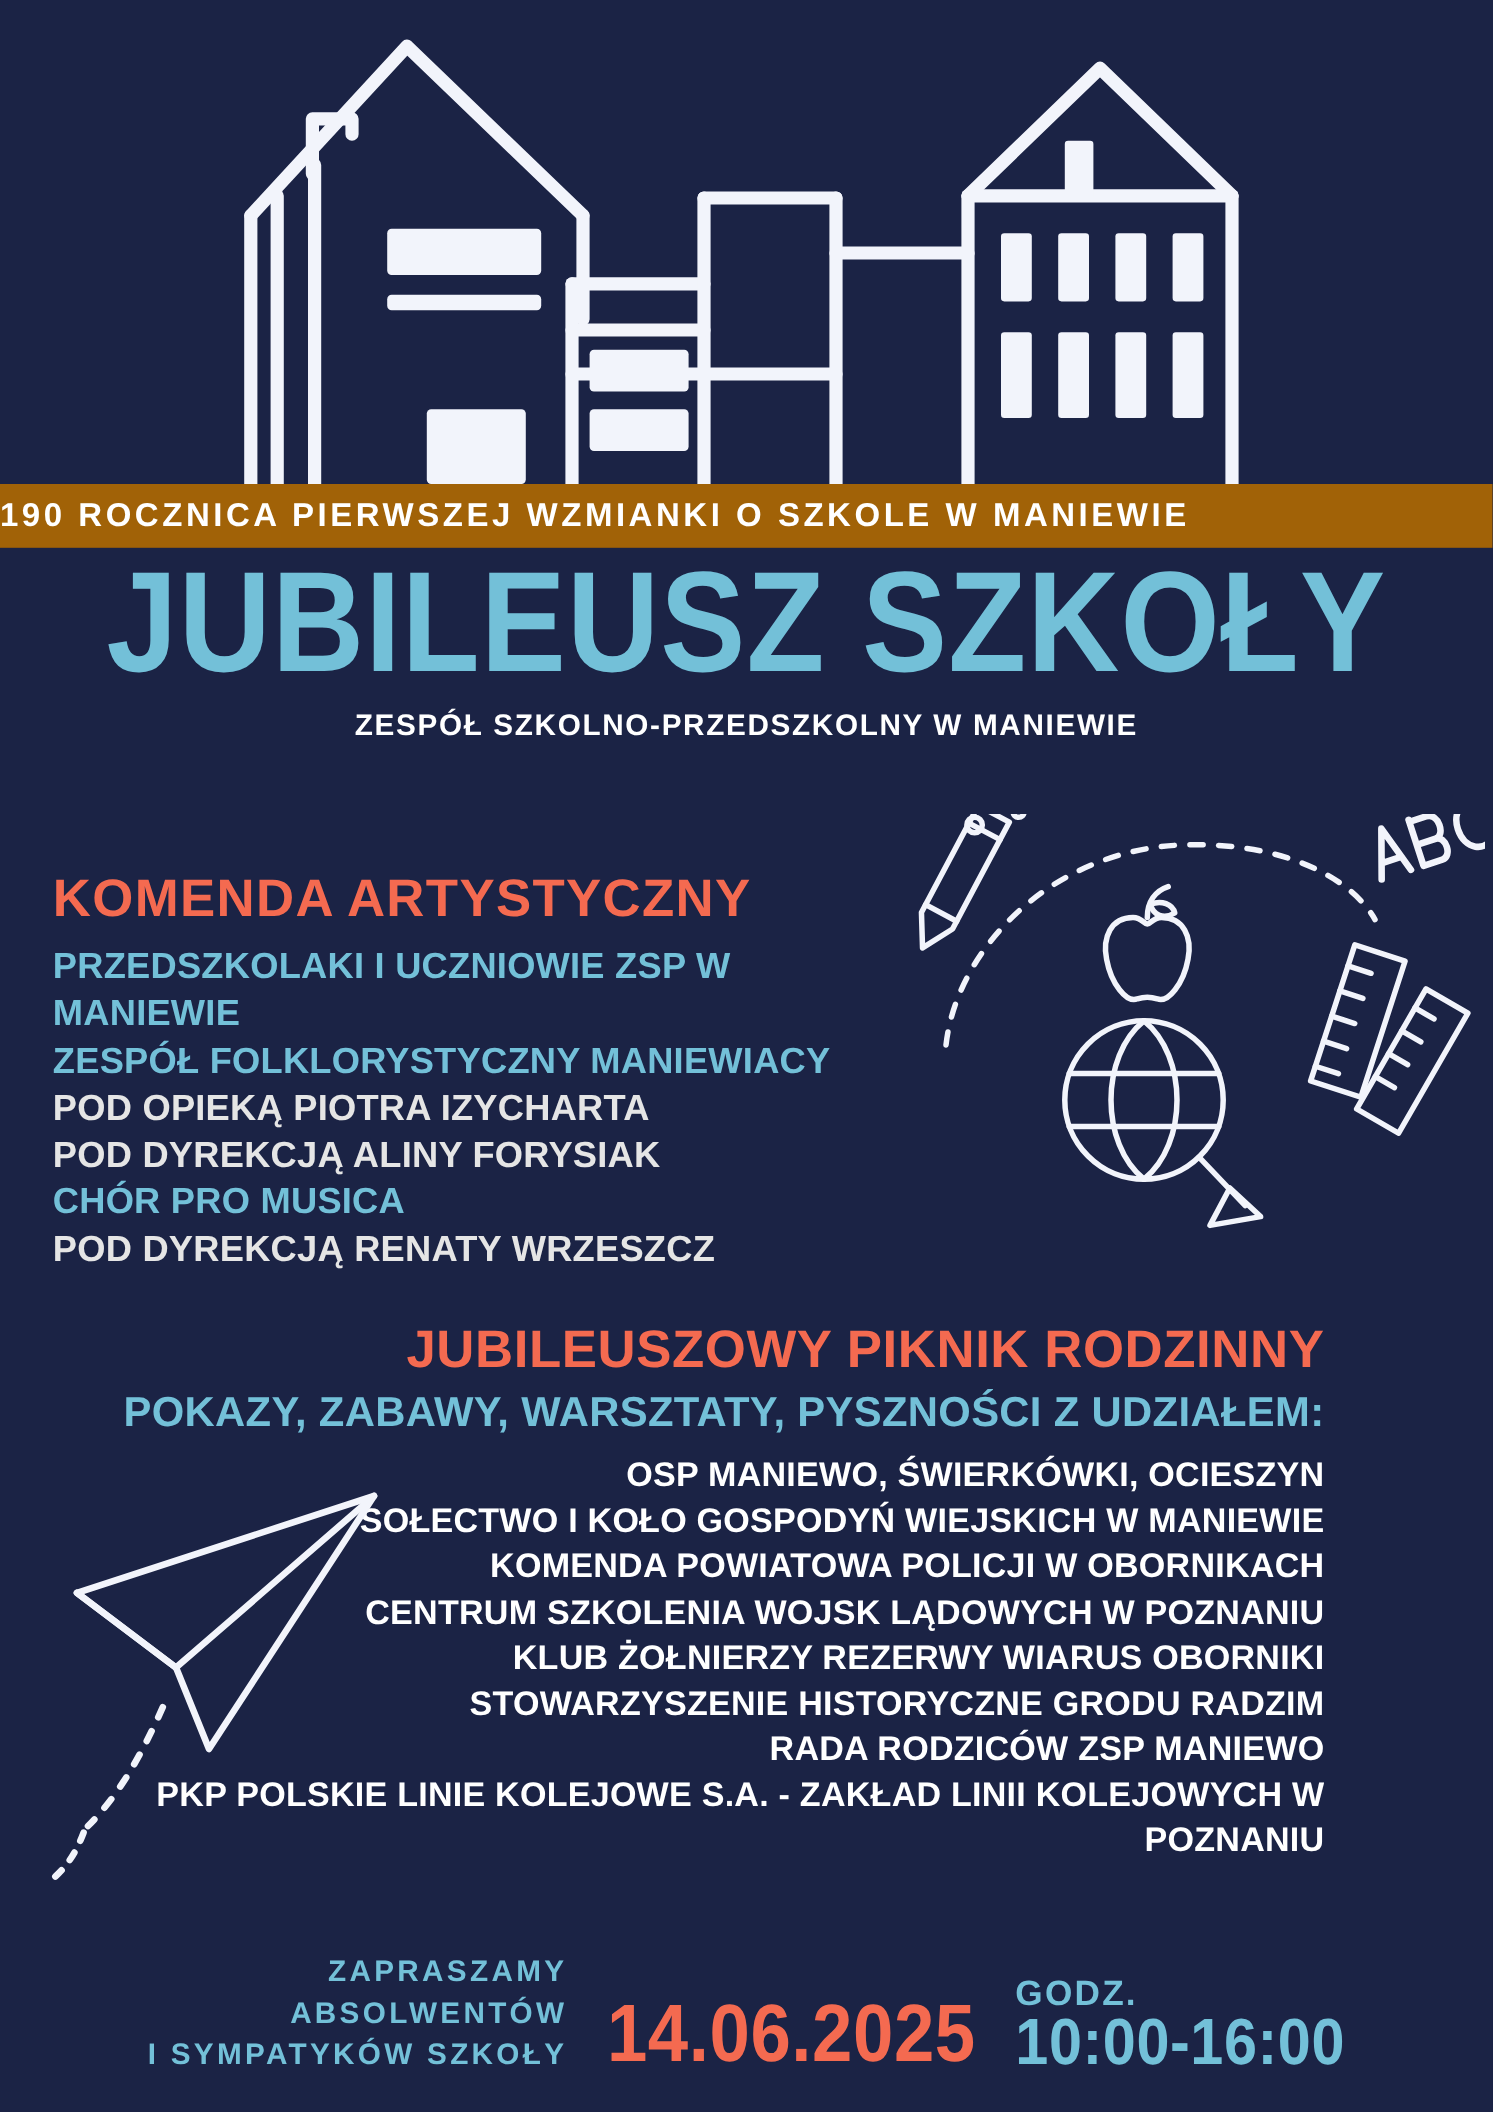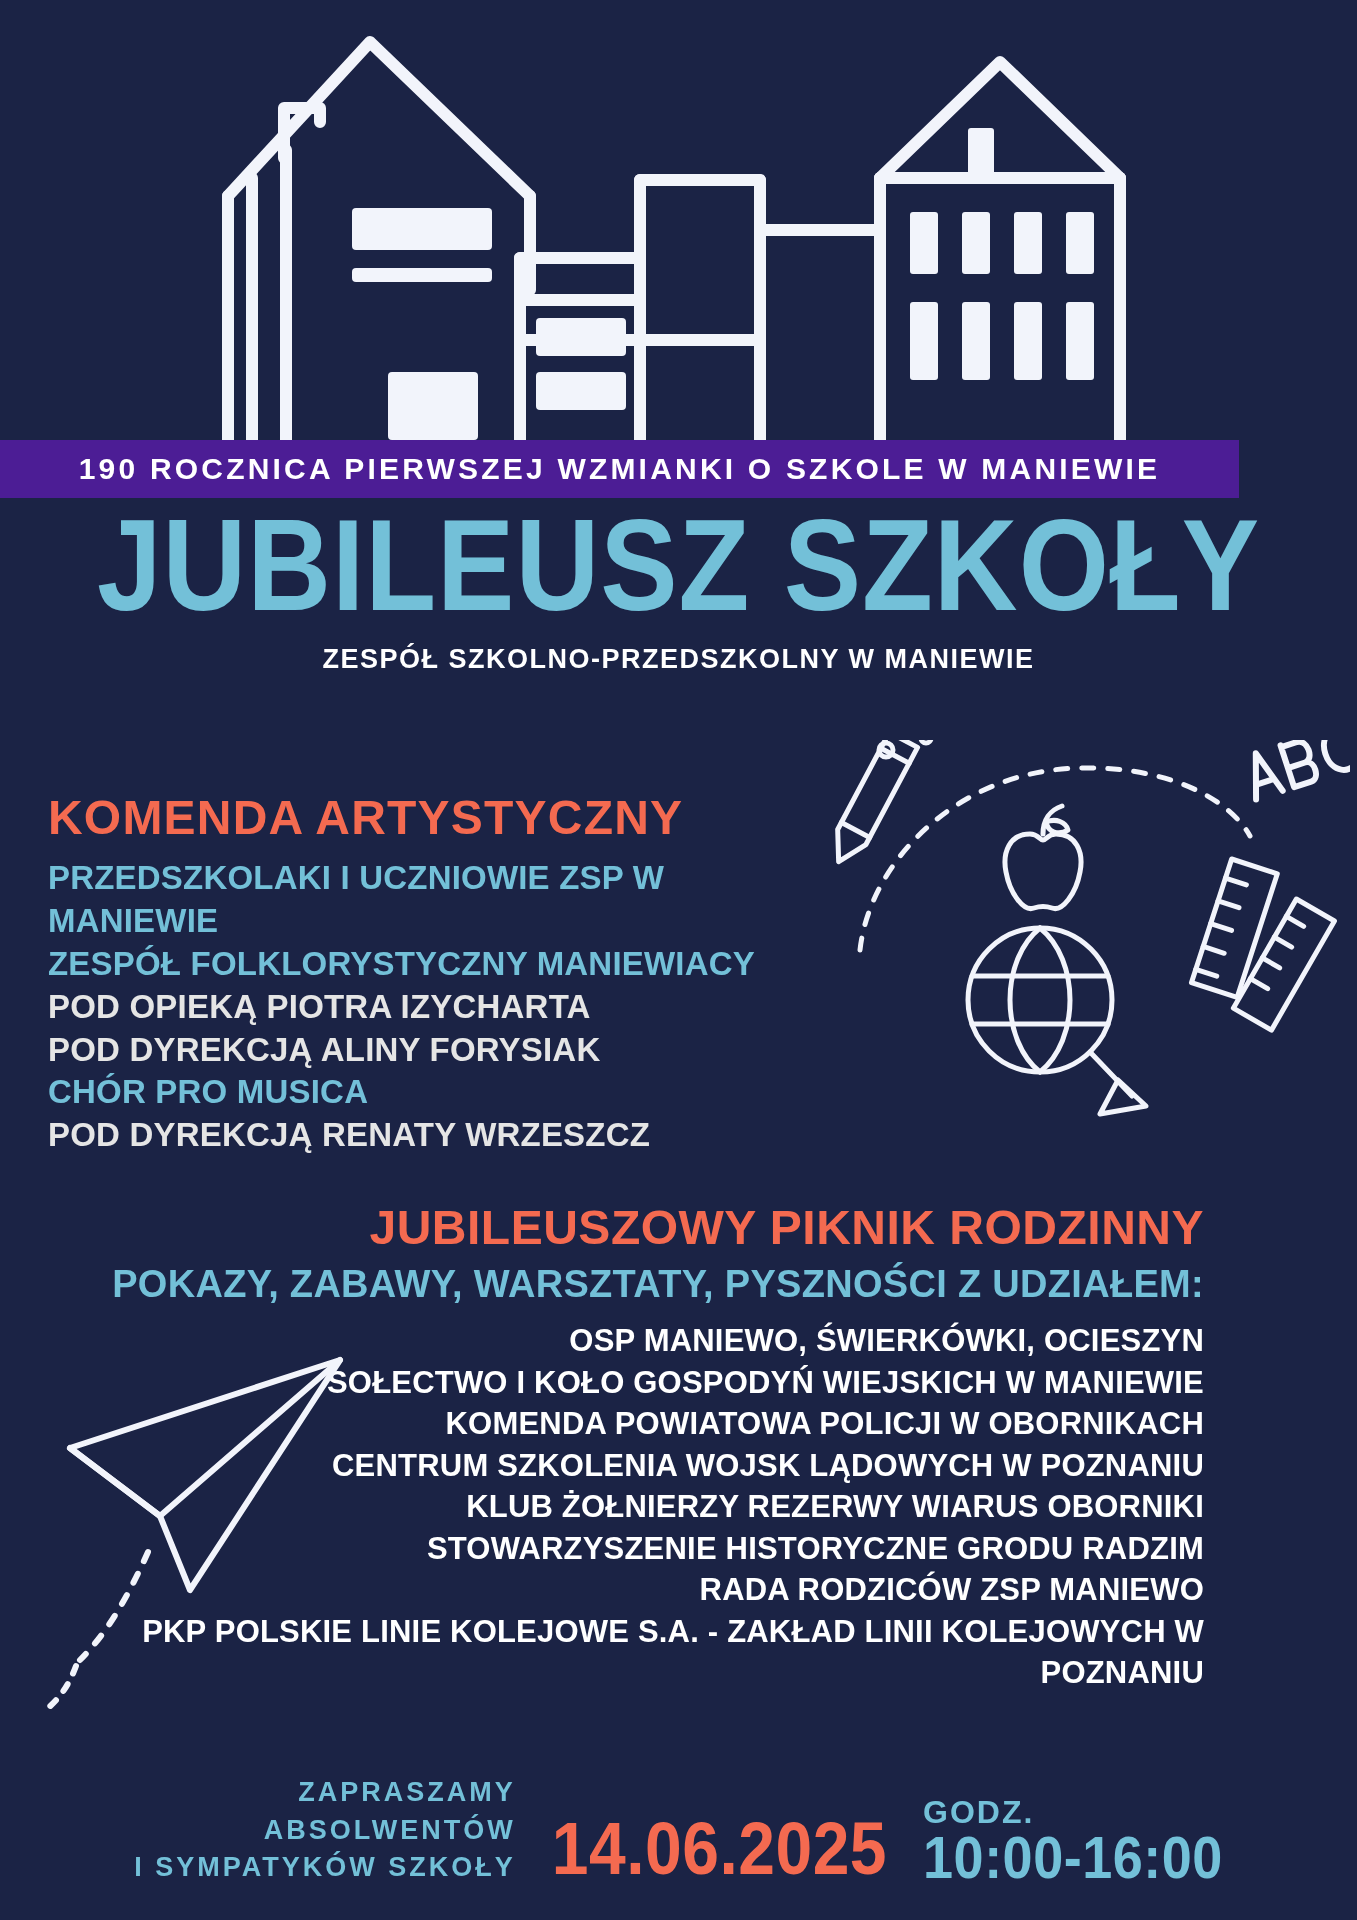--- a/index.html
+++ b/index.html
@@ -30,26 +30,25 @@
     left: 0;
     width: 1357px;
     height: 460px;
   }
 
   
   .ribbon {
     position: absolute;
     top: 440px;
     left: 0;
-    width: 1239px;
+    width: 1357px;
     height: 58px;
-    background: #4c1d95;
+    background: #a16207;
     display: flex;
     align-items: center;
-    justify-content: center;
   }
   .ribbon-text {
     font-size: 30px;
     font-weight: bold;
     letter-spacing: 3.2px;
     color: #ffffff;
     white-space: nowrap;
   }
 
   

